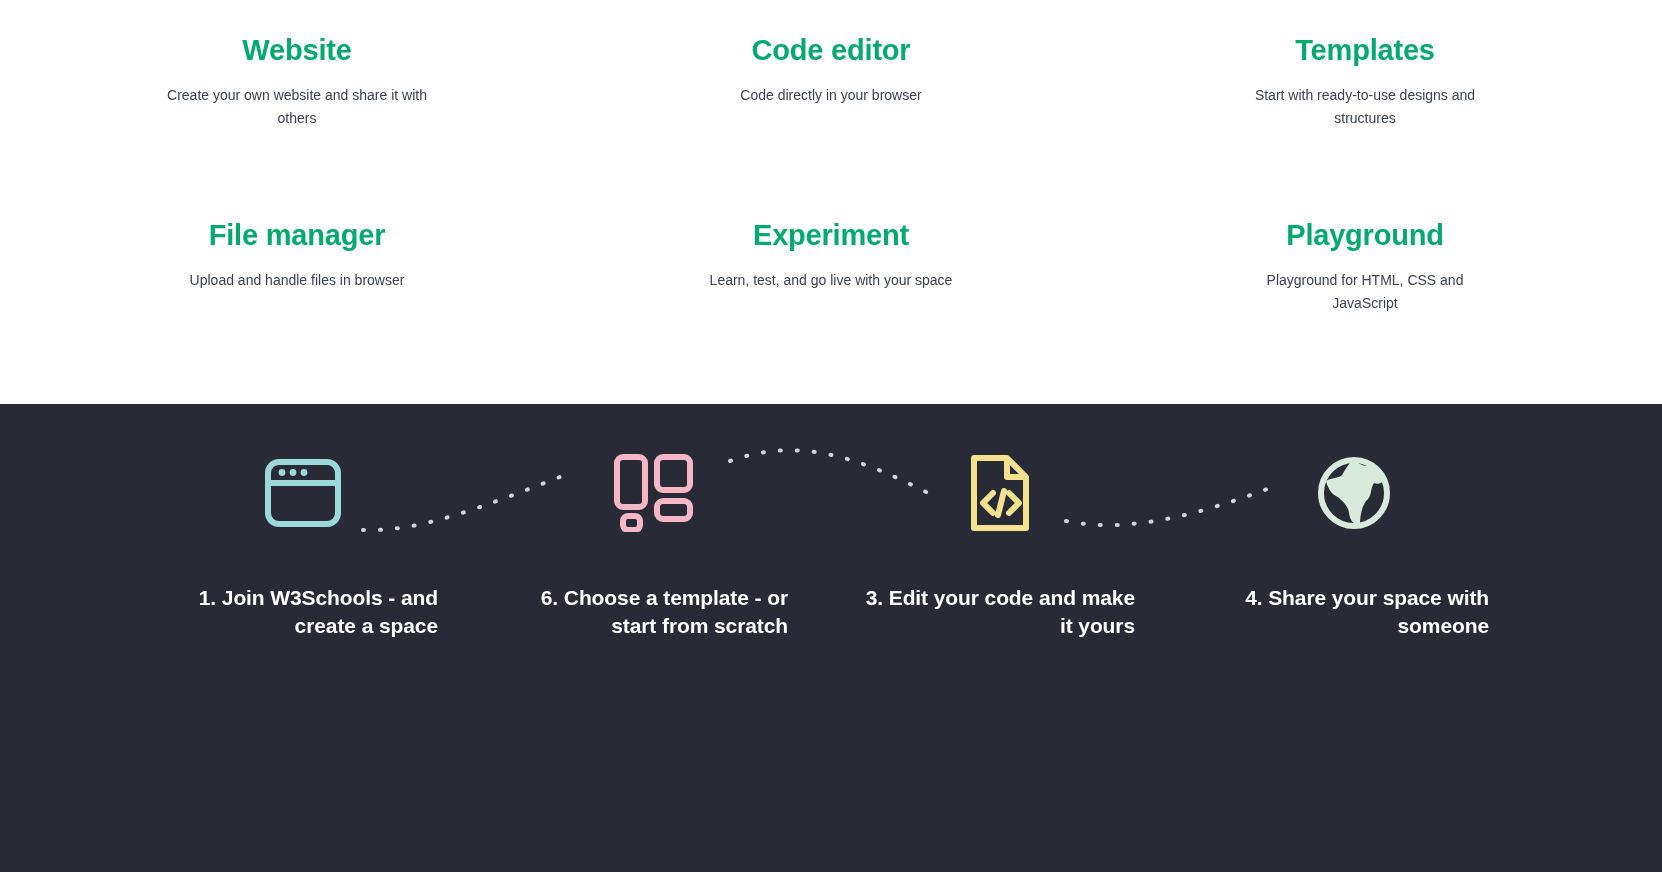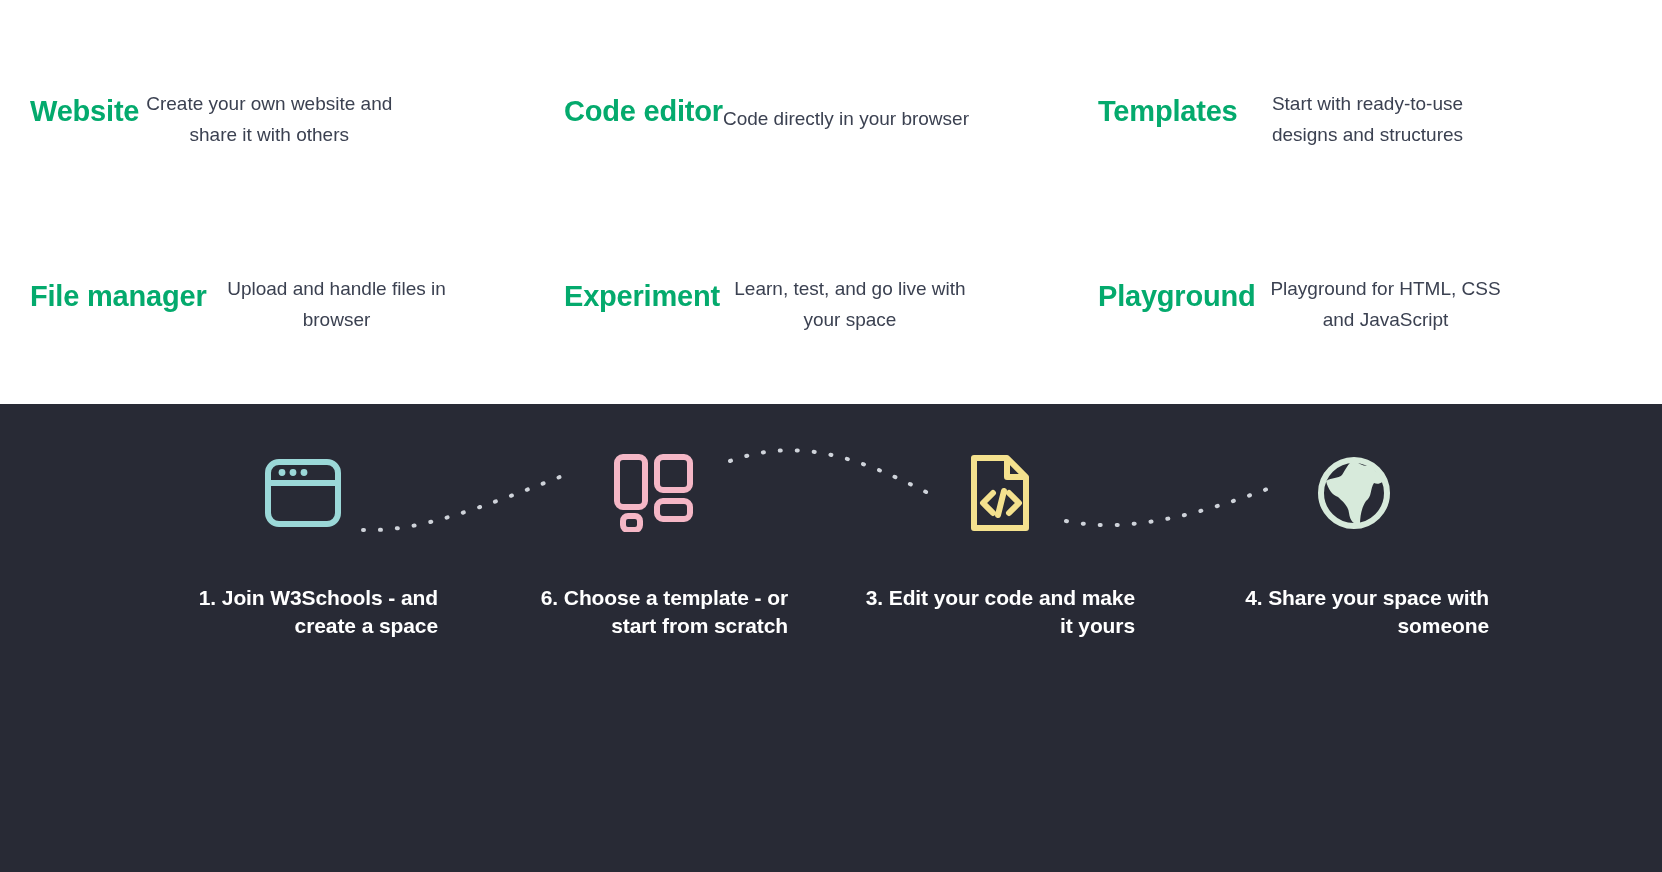--- a/index.html
+++ b/index.html
@@ -29,38 +29,38 @@
     display: grid;
     grid-template-columns: repeat(3, 1fr);
     grid-template-rows: 185px 185px;
     width: 1662px;
     margin: 0 auto;
     padding: 0 30px;
   }
 
   .feature-cell {
     display: flex;
-    flex-direction: row;
+    flex-direction: column;
     align-items: center;
     text-align: center;
     padding-top: 10px;
   }
 
   .feature-title {
     color: #04AA6D;
     font-size: 29px;
     font-weight: bold;
     line-height: 1.25;
     letter-spacing: -0.2px;
     margin-bottom: 16px;
   }
 
   .feature-desc {
     color: #3b4151;
-    font-size: 19px;
+    font-size: 14px;
     line-height: 1.6;
     max-width: 260px;
   }
 
   
   .how {
     background: #282A35;
     height: 468px;
     position: relative;
     overflow: hidden;

